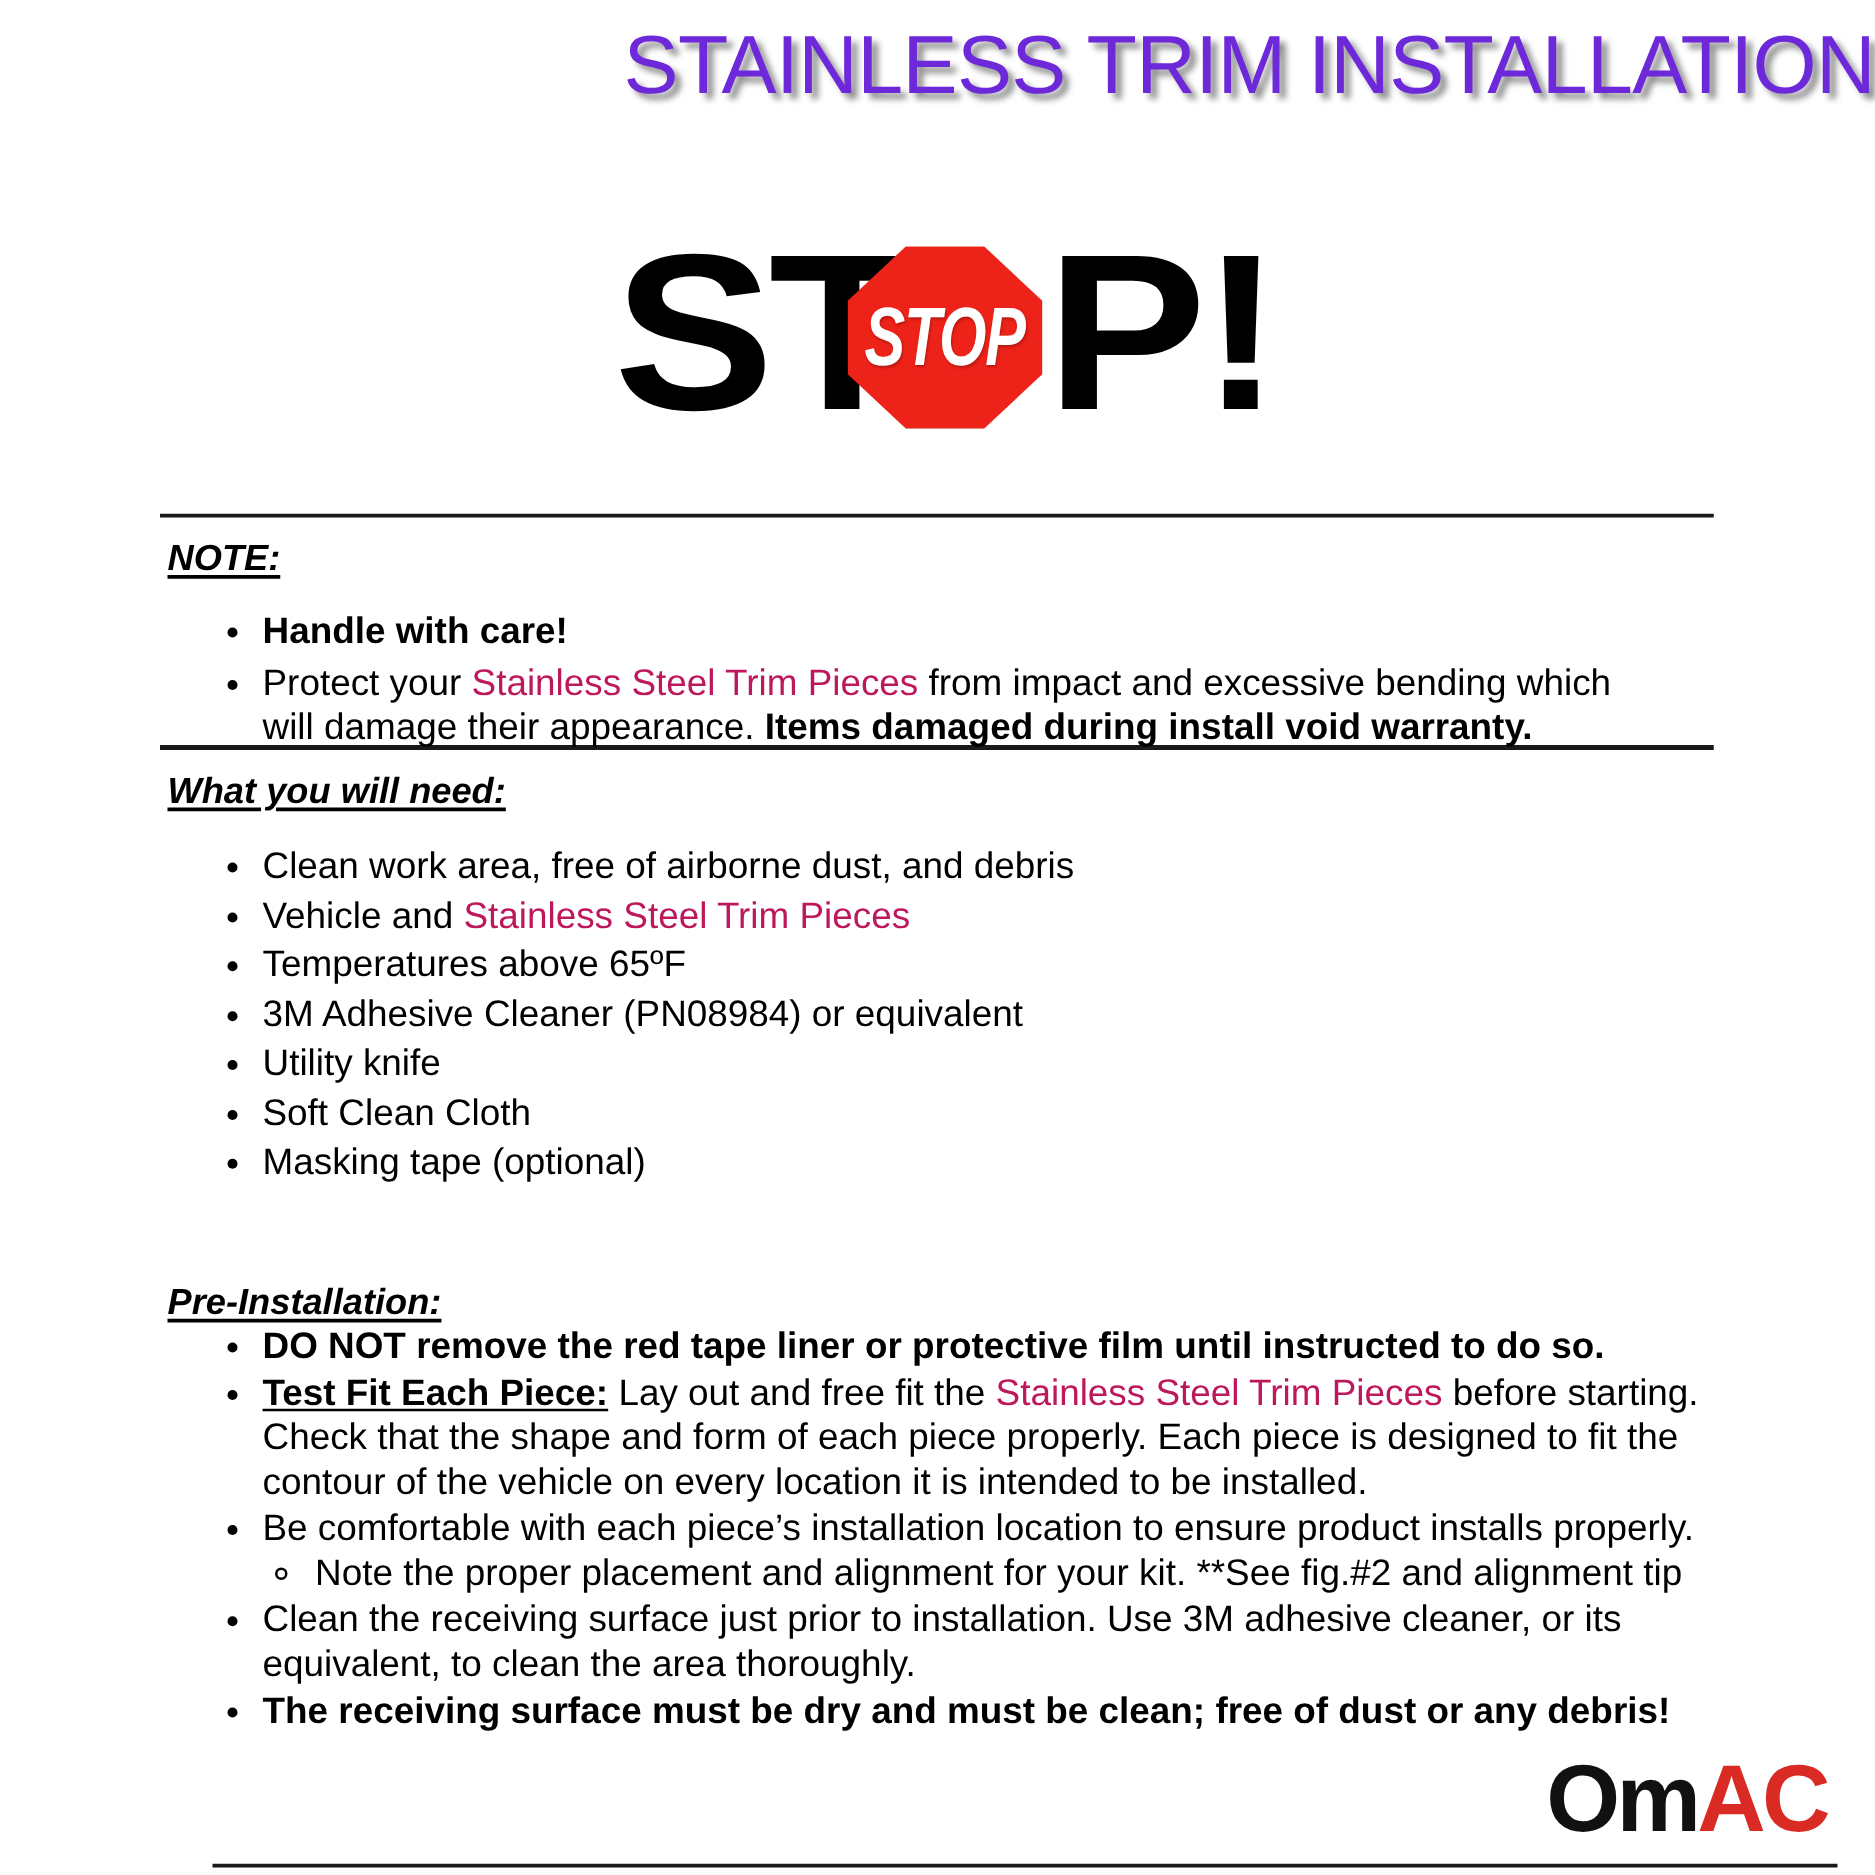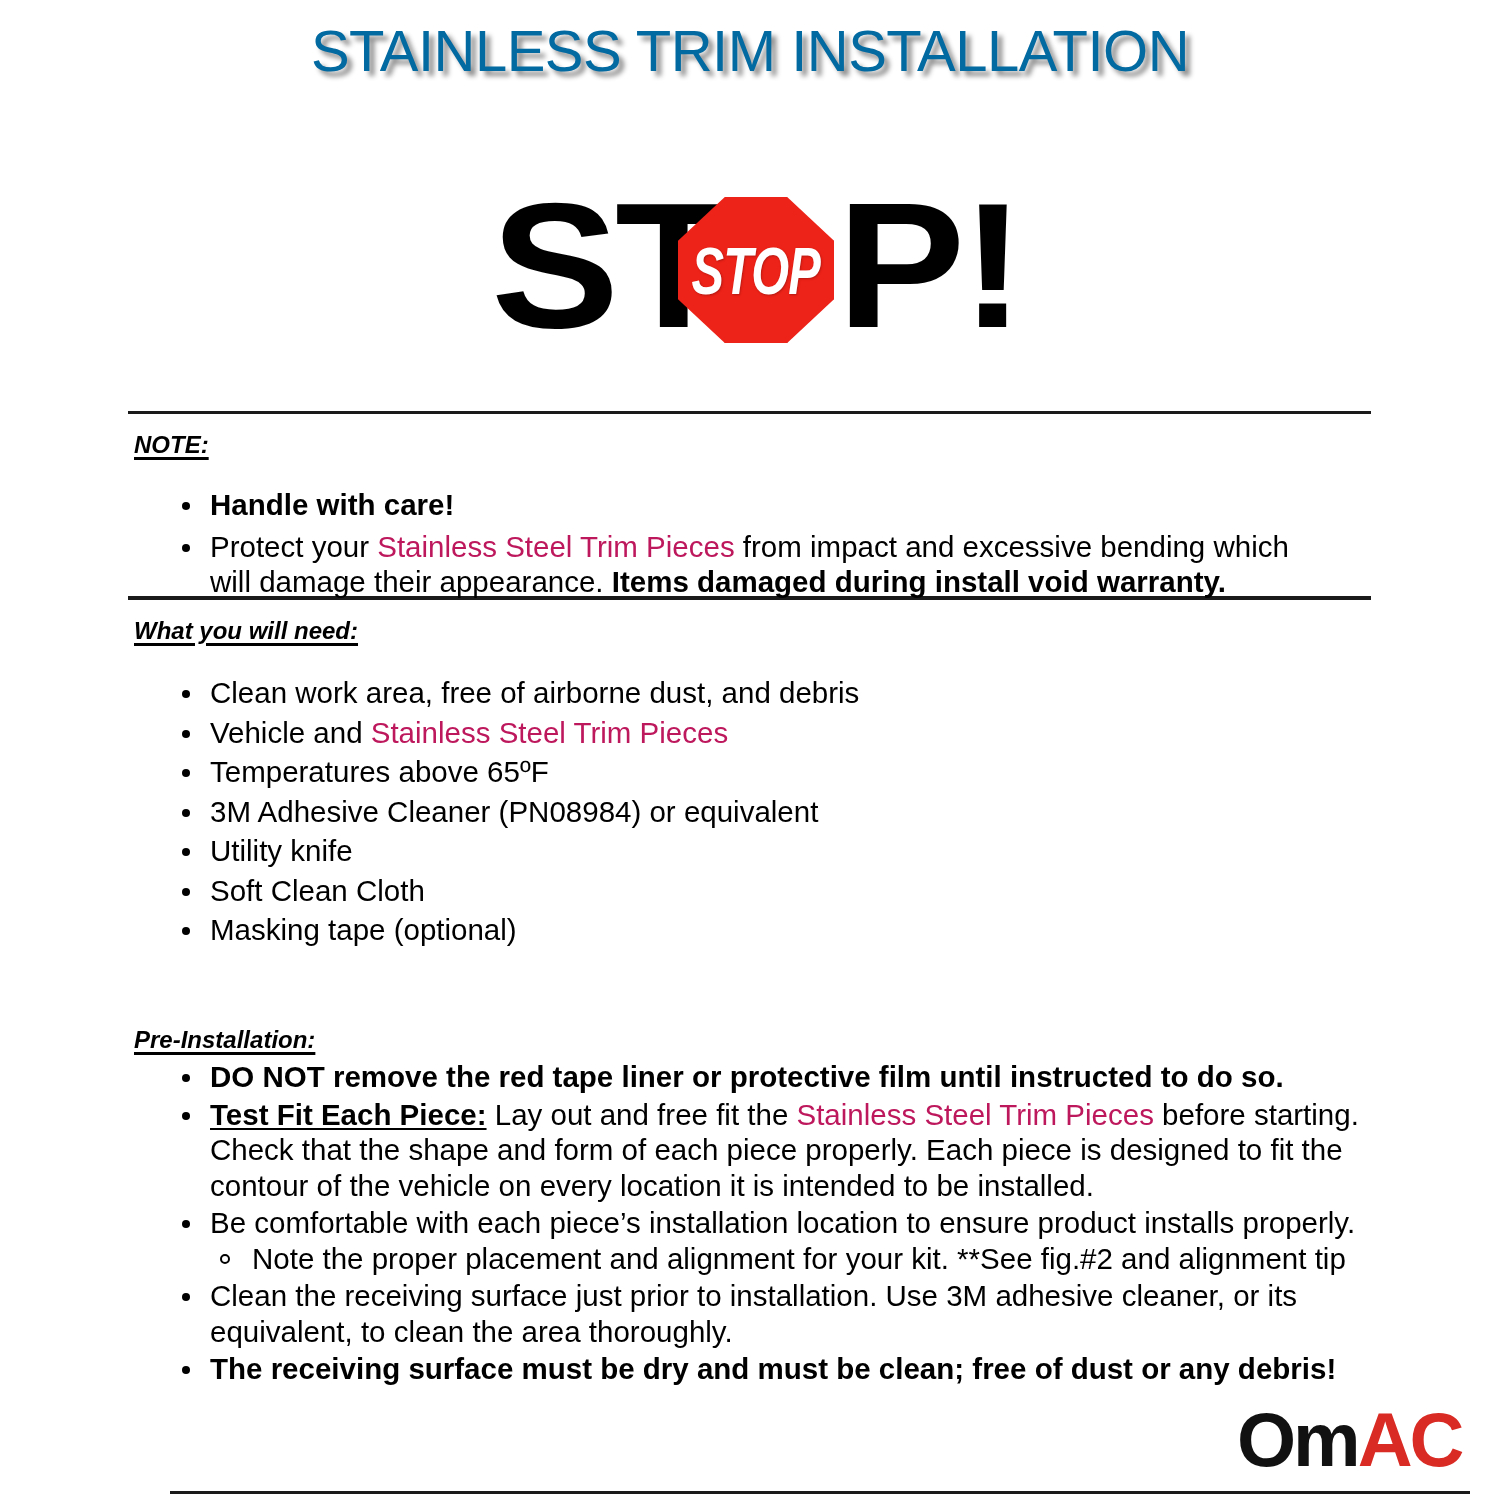--- a/index.html
+++ b/index.html
@@ -15,26 +15,26 @@
     color: #000000;
     overflow: hidden;
   }
 
   
   .page-title {
     position: absolute;
     top: 8px;
     left: 0;
     width: 1500px;
-    text-align: center;
-    font-size: 58px;
+    text-align: right;
+    font-size: 66px;
     font-weight: 400;
     letter-spacing: -0.5px;
     line-height: 86px;
-    color: #0369a1;
+    color: #6d28d9;
     text-shadow: 5px 5px 5px rgba(0,0,0,0.45);
     white-space: nowrap;
   }
 
   
   .stop-graphic {
     position: absolute;
     top: 178px;
     left: 485px;
     width: 520px;
@@ -86,21 +86,21 @@
     background: #1a1a1a;
   }
   .rule-top    { left: 128px; top: 411px;  width: 1243px; height: 3px; }
   .rule-note   { left: 128px; top: 596px;  width: 1243px; height: 4px; }
   .rule-bottom { left: 170px; top: 1491px; width: 1300px; height: 3px; }
 
   
   .section-heading {
     position: absolute;
     left: 134px;
-    font-size: 24px;
+    font-size: 29px;
     font-weight: 700;
     font-style: italic;
     text-decoration: underline;
     text-underline-offset: 4px;
     text-decoration-thickness: 3px;
     white-space: nowrap;
   }
   .h-note   { top: 431px; }
   .h-need   { top: 617px; }
   .h-pre    { top: 1002px; margin-top: 24px; }

